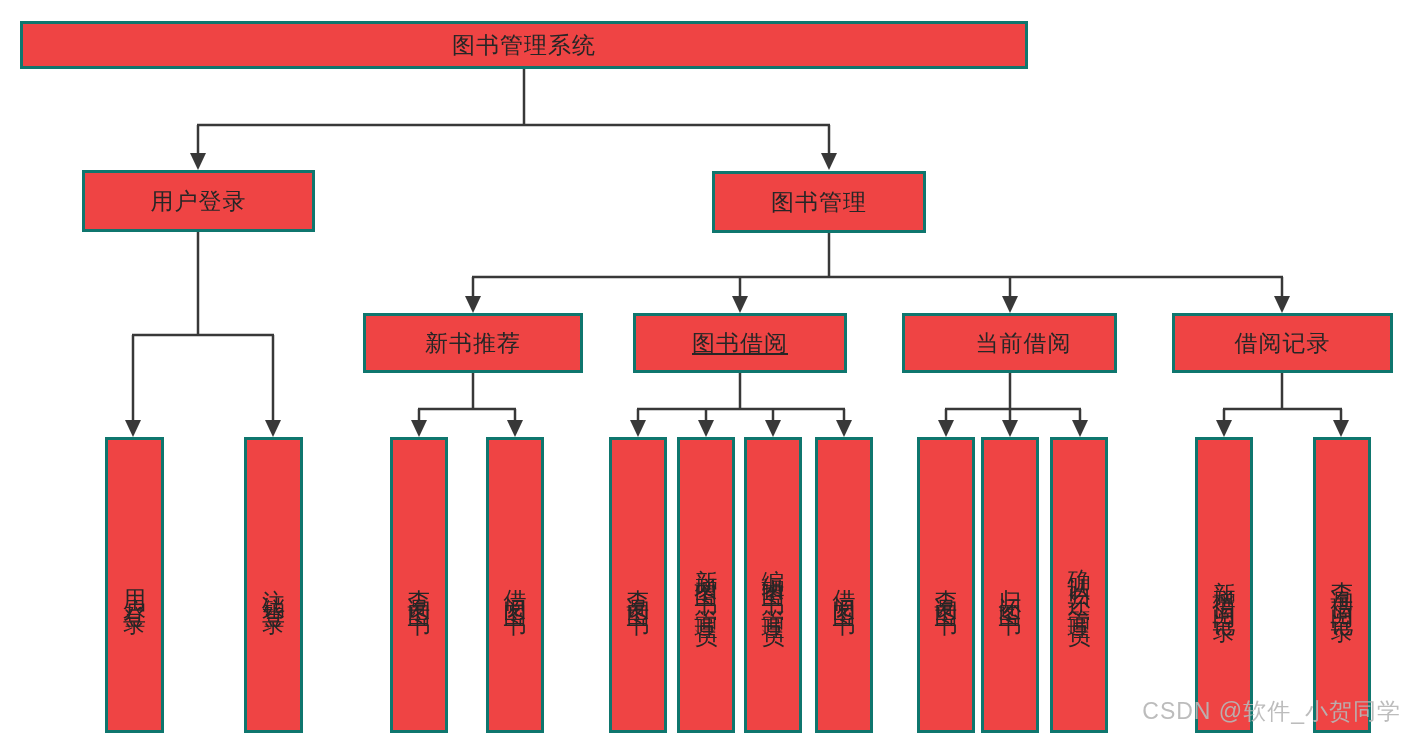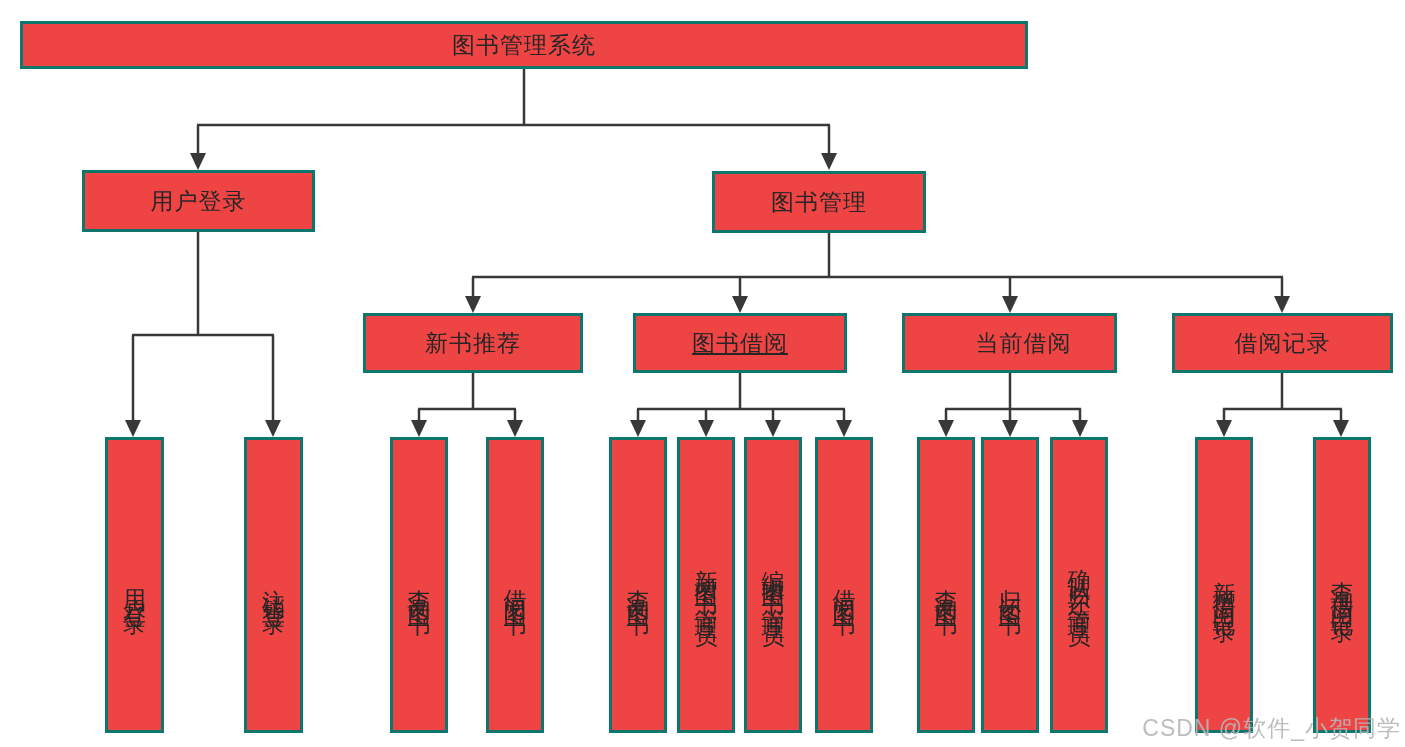--- a/index.html
+++ b/index.html
@@ -25,21 +25,21 @@
   .vnode{
     writing-mode:vertical-rl;
     text-orientation:mixed;
     letter-spacing:8px;
     line-height:1;
     font-size:23px;
     padding-top:4px;
   }
   .watermark{
     position:absolute;
-    right:4px;bottom:3px;
+    right:4px;bottom:20px;
     font-size:23px;
     color:rgba(182,182,182,0.92);
     letter-spacing:1px;
     z-index:5;
     white-space:nowrap;
   }
 </style>
 </head>
 <body>
 

